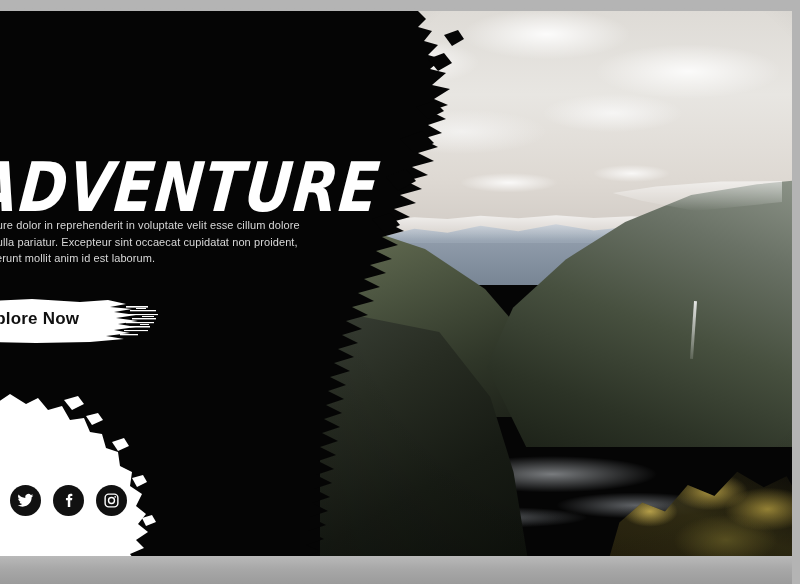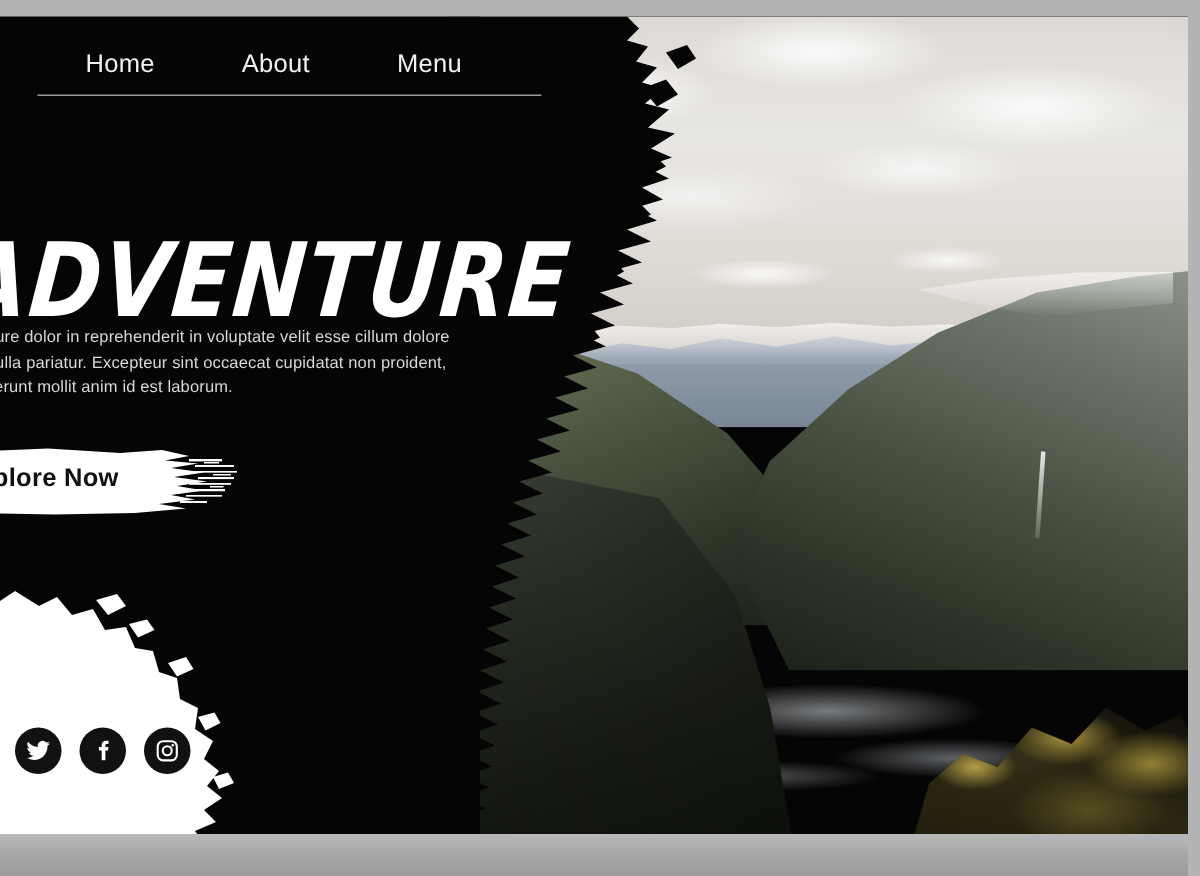--- a/index.html
+++ b/index.html
@@ -334,28 +334,20 @@
       <path fill="#050505" d="M100,128 l22,-8 l12,12 l-20,10 z"></path>
       <path fill="#050505" d="M86,166 l20,-8 l10,12 l-18,10 z"></path>
       <path fill="#050505" d="M72,208 l18,-6 l10,12 l-16,8 z"></path>
       <path fill="#050505" d="M128,48 l16,-6 l8,10 l-14,8 z"></path>
       <path fill="#050505" d="M144,24 l14,-5 l6,9 l-12,7 z"></path>
     </svg>
   </div>
 
   <div class="content">
 
-    <nav class="navbar">
-      <div class="nav-links">
-        <a class="nav-link home" href="#">Home</a>
-        <a class="nav-link about" href="#">About</a>
-        <a class="nav-link menu" href="#">Menu</a>
-      </div>
-      <div class="nav-underline"></div>
-    </nav>
 
     <h1 class="headline">ADVENTURE</h1>
 
     <div class="body-copy">
       <div>te irure dolor in reprehenderit in voluptate velit esse cillum dolore</div>
       <div>at nulla pariatur. Excepteur sint occaecat cupidatat non proident,</div>
       <div>deserunt mollit anim id est laborum.</div>
     </div>
 
     <div class="cta-wrap">

